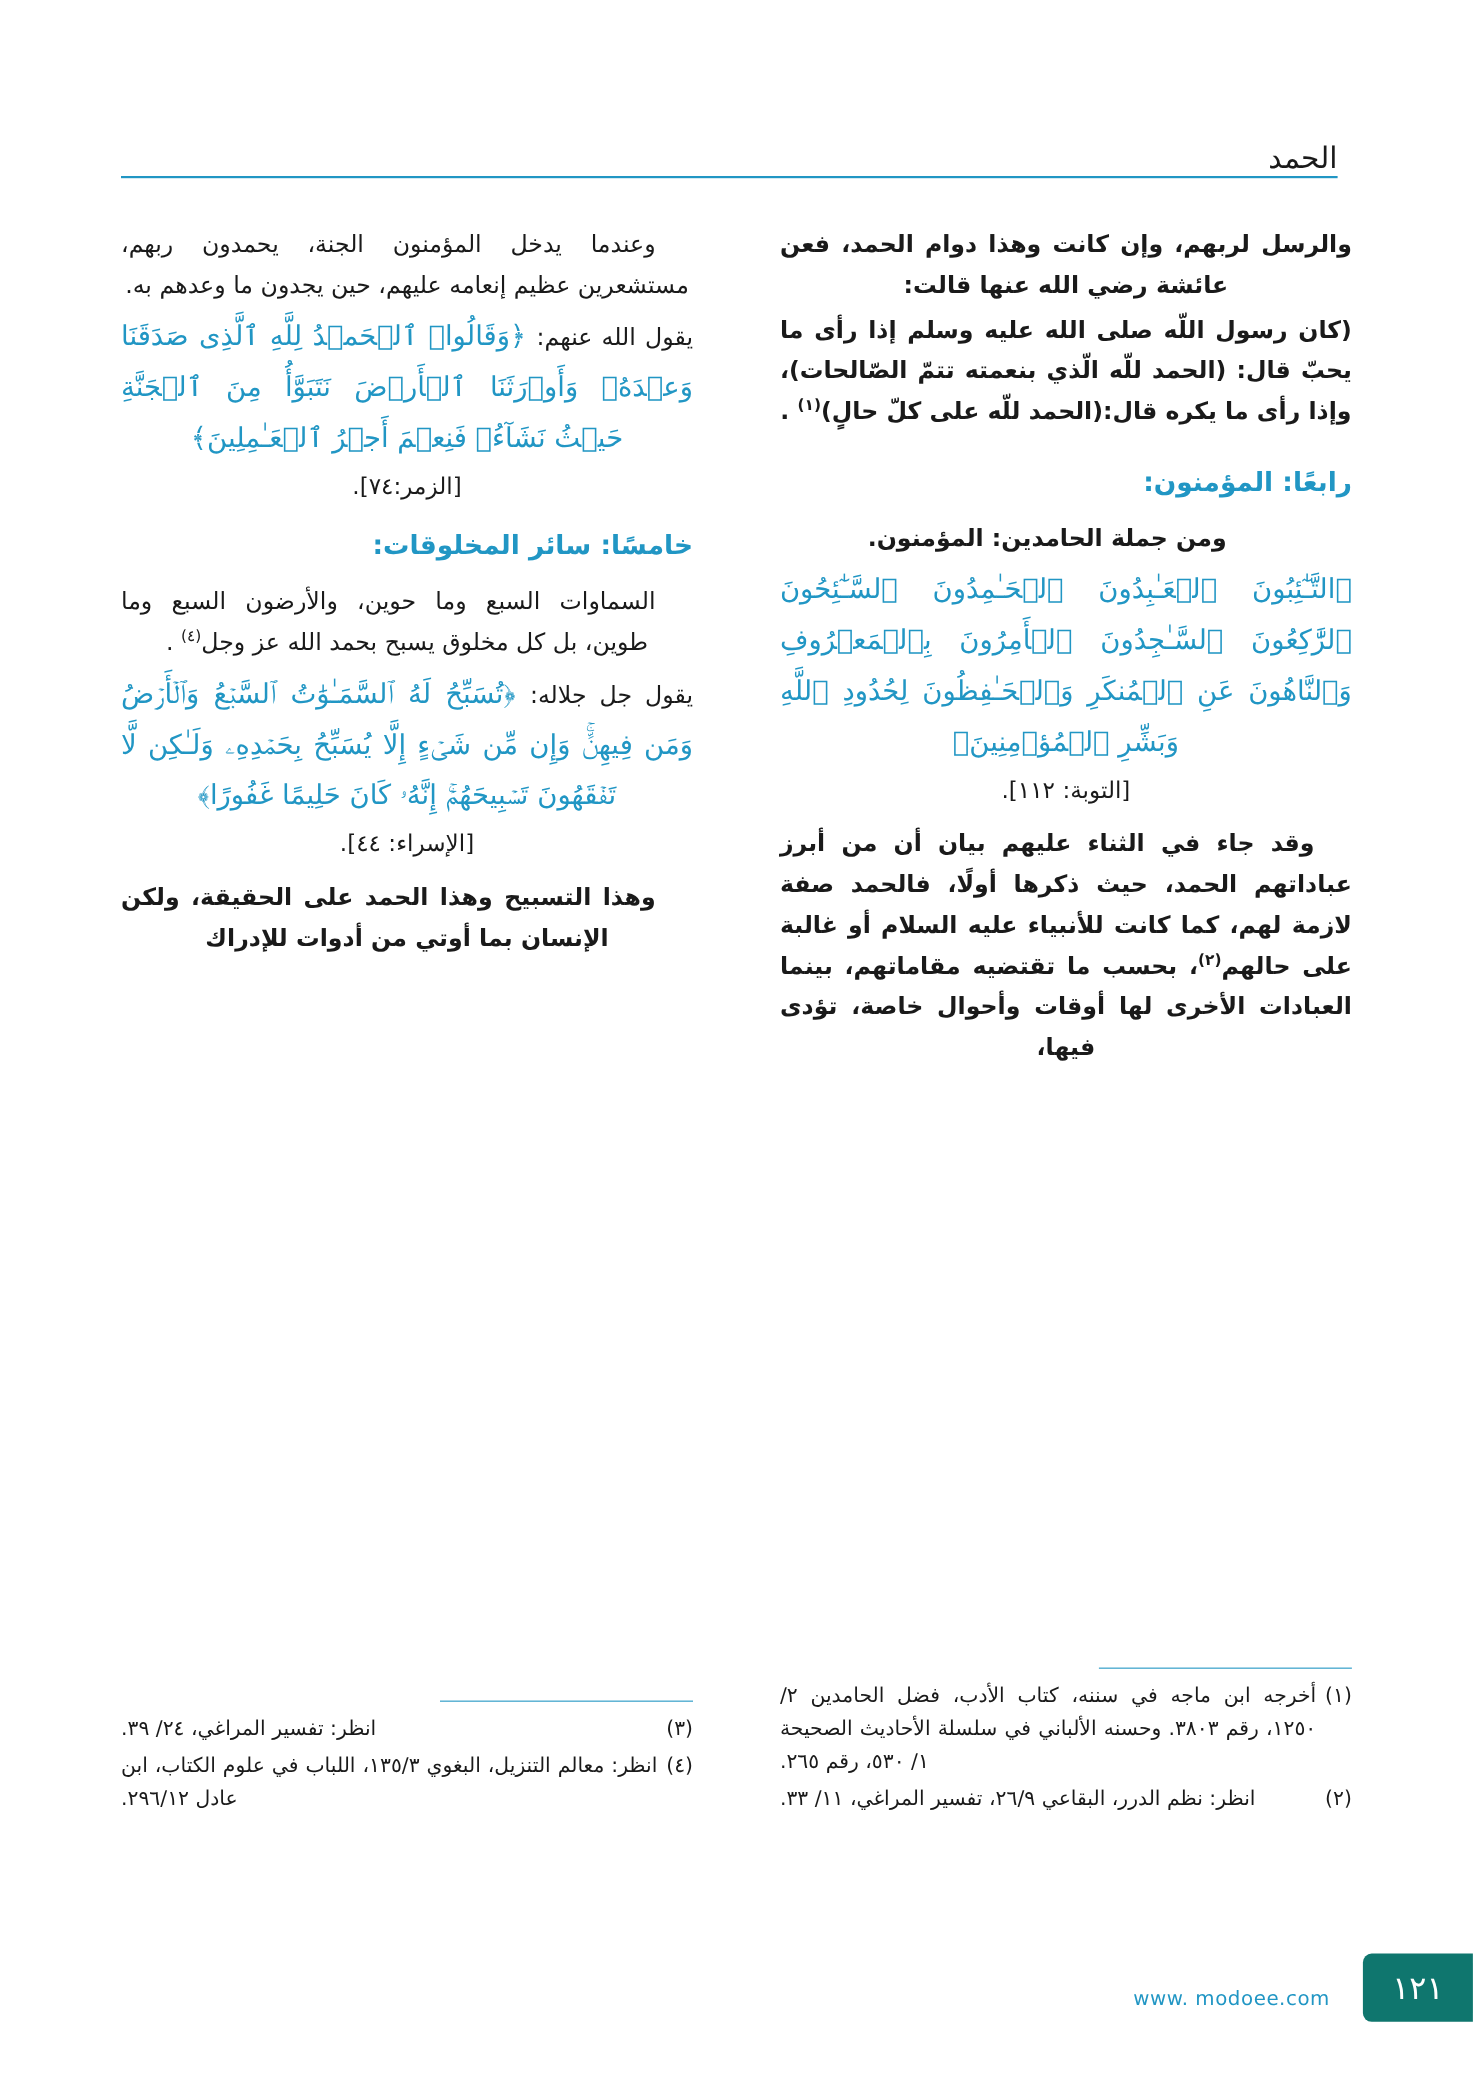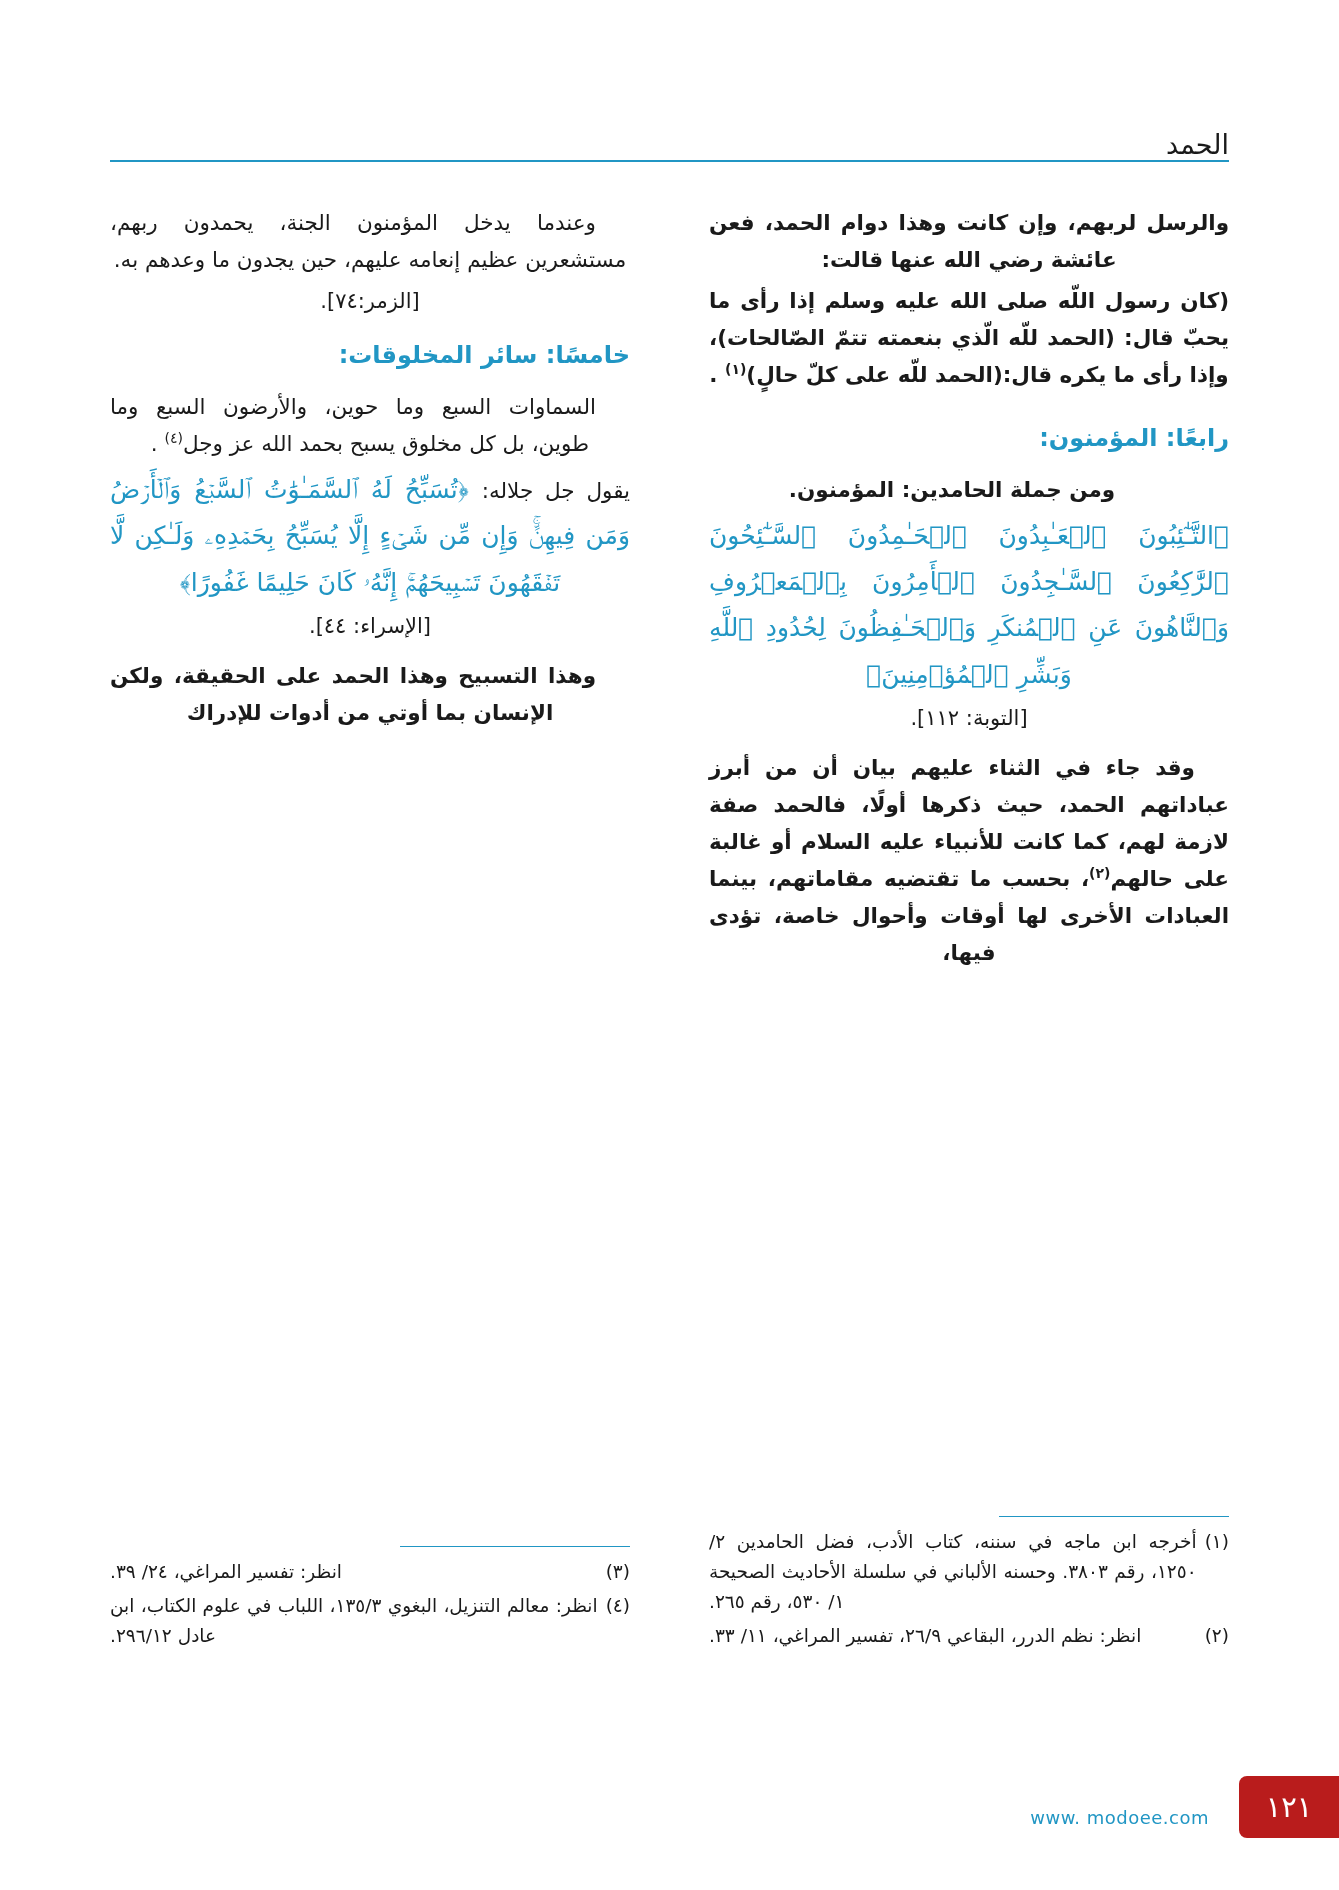--- a/index.html
+++ b/index.html
@@ -14,21 +14,21 @@
   }
   .page {
     position:absolute;
     inset:0;
   }
 
   
   .header {
     position:absolute;
     top:120px;
-    right:110px;
+    right:123px;
     left:110px;
     height:42px;
   }
   .header-rule {
     position:absolute;
     right:0; left:0;
     bottom:0;
     height:2px;
     background:#2196c4;
   }
@@ -137,21 +137,21 @@
     left:0; right:0;
     bottom:0;
     height:120px;
   }
   .page-tab {
     position:absolute;
     right:0;
     bottom:52px;
     width:100px;
     height:62px;
-    background:#b91c1c;
+    background:#0f766e;
     border-top-left-radius:8px;
     border-bottom-left-radius:8px;
   }
   .page-tab span {
     position:absolute;
     inset:0;
     display:flex;
     align-items:center;
     justify-content:center;
     color:#ffffff;
@@ -205,20 +205,21 @@
           <span class="fn-txt">انظر: نظم الدرر، البقاعي ٢٦/٩، تفسير المراغي، ١١/ ٣٣.</span>
         </div>
       </div>
     </div>
 
     <div class="col col-left">
 
 
       <p class="indent">وعندما يدخل المؤمنون الجنة، يحمدون ربهم، مستشعرين عظيم إنعامه عليهم، حين يجدون ما وعدهم به.</p>
 
+      <p class="quran"><span class="lead">يقول الله عنهم:</span> <span>﴿وَقَالُوا۟ ٱلۡحَمۡدُ لِلَّهِ ٱلَّذِى صَدَقَنَا وَعۡدَهُۥ وَأَوۡرَثَنَا ٱلۡأَرۡضَ نَتَبَوَّأُ مِنَ ٱلۡجَنَّةِ حَيۡثُ نَشَآءُۖ فَنِعۡمَ أَجۡرُ ٱلۡعَـٰمِلِينَ﴾</span></p>
       <p class="ref">[الزمر:٧٤].</p>
 
 
       <h3 class="subhead">خامسًا: سائر المخلوقات:</h3>
 
       <p class="indent"><span>السماوات السبع وما حوين، والأرضون السبع وما طوين، بل كل مخلوق يسبح بحمد الله عز وجل</span><span class="sup">(٤)</span><span> .</span></p>
 
       <p class="quran"><span class="lead">يقول جل جلاله:</span> <span>﴿تُسَبِّحُ لَهُ ٱلسَّمَـٰوَٰتُ ٱلسَّبۡعُ وَٱلۡأَرۡضُ وَمَن فِيهِنَّۚ وَإِن مِّن شَىۡءٍ إِلَّا يُسَبِّحُ بِحَمۡدِهِۦ وَلَـٰكِن لَّا تَفۡقَهُونَ تَسۡبِيحَهُمۡۚ إِنَّهُۥ كَانَ حَلِيمًا غَفُورًا﴾</span></p>
       <p class="ref">[الإسراء: ٤٤].</p>
 

